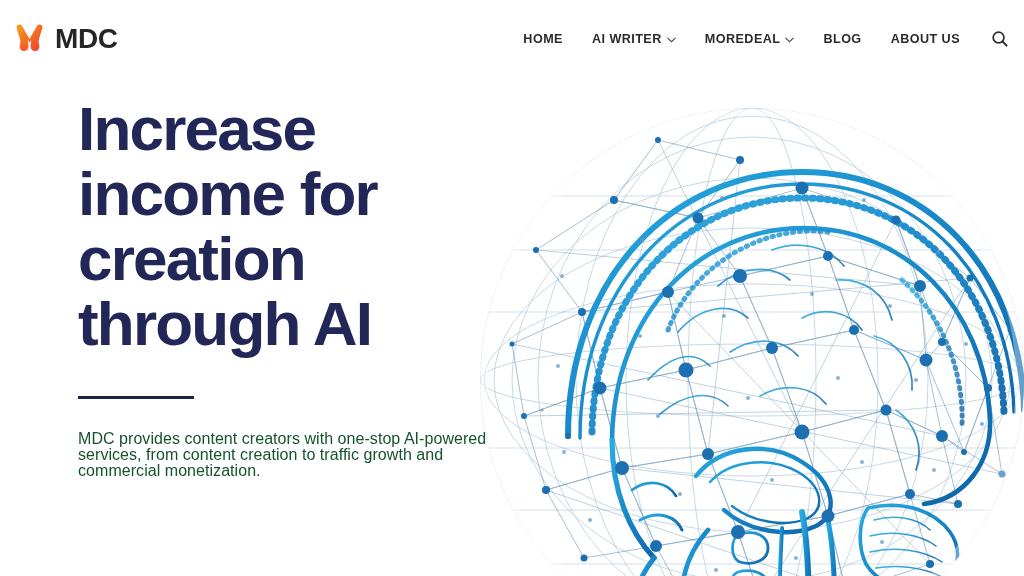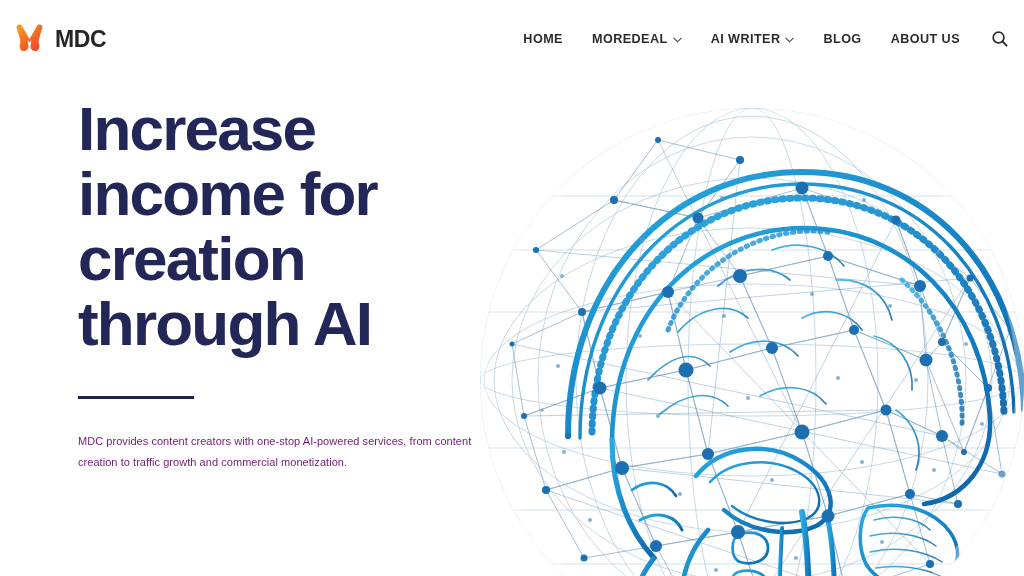--- a/index.html
+++ b/index.html
@@ -12,21 +12,21 @@
   .page { position:relative; width:1024px; height:576px; background:#fff; overflow:hidden; }
 
   
   .header {
     position:absolute; top:0; left:0; width:1024px; height:78px;
     display:flex; align-items:center; z-index:20; background:transparent;
   }
   .brand { display:flex; align-items:center; margin-left:14px; gap:9px; }
   .logo-mark { width:32px; height:30px; display:block; }
   .brand-name {
-    font-size:23px; font-weight:bold; color:#262626;
+    font-size:28px; font-weight:bold; color:#262626;
     letter-spacing:-0.4px; line-height:1;
   }
 
   .nav { margin-left:auto; display:flex; align-items:center; margin-right:14px; }
   .nav-item {
     display:flex; align-items:center; gap:5px;
     font-size:12.6px; font-weight:bold; color:#2b2b2b;
     letter-spacing:0.45px; text-transform:uppercase;
     padding:8px 0; margin-left:29px; cursor:pointer; white-space:nowrap;
   }
@@ -41,21 +41,21 @@
   .hero-copy { position:absolute; left:78px; top:96px; width:440px; z-index:15; }
   .hero-title {
     font-size:62px; line-height:65px; font-weight:bold;
     color:#232757; letter-spacing:-1.8px; white-space:pre-line;
   }
   .divider {
     width:116px; height:3px; background:#1f2343;
     margin-top:40px; margin-bottom:32px;
   }
   .hero-sub {
-    font-size:11px; line-height:21px; color:#701a75;
+    font-size:16px; line-height:16px; color:#14532d;
     width:420px; letter-spacing:0.05px;
   }
 
   
   .hero-art {
     position:absolute; right:-8px; top:80px;
     width:560px; height:560px; z-index:5; pointer-events:none;
   }
   .hero-art svg { width:100%; height:100%; display:block; }
 </style>
@@ -87,30 +87,30 @@
       <span class="brand-name">MDC</span>
     </div>
 
     <nav class="nav">
 
       <div class="nav-item">
         <span>HOME</span>
       </div>
 
       <div class="nav-item">
-        <span>MOREDEAL</span>
+        <span>AI WRITER</span>
         <span>
           <svg class="chev" viewBox="0 0 12 8">
               <path d="M1 1.6 L6 6.3 L11 1.6" fill="none" stroke="#2b2b2b" stroke-width="1.5" stroke-linecap="round"></path>
             </svg>
         </span>
       </div>
 
       <div class="nav-item">
-        <span>AI WRITER</span>
+        <span>MOREDEAL</span>
         <span>
           <svg class="chev" viewBox="0 0 12 8">
               <path d="M1 1.6 L6 6.3 L11 1.6" fill="none" stroke="#2b2b2b" stroke-width="1.5" stroke-linecap="round"></path>
             </svg>
         </span>
       </div>
 
       <div class="nav-item">
         <span>BLOG</span>
       </div>

